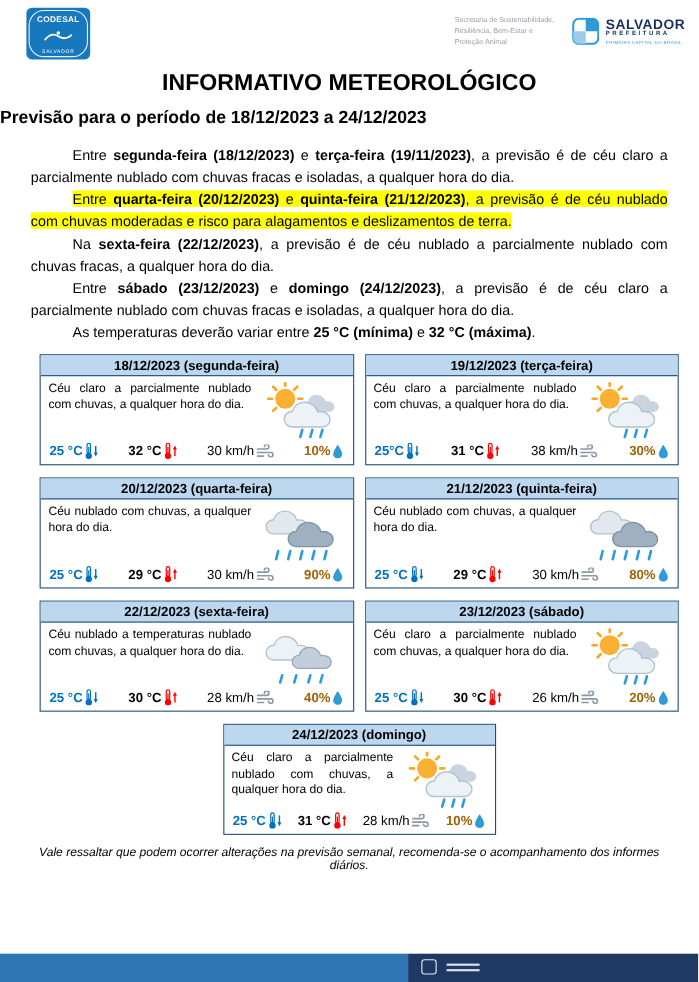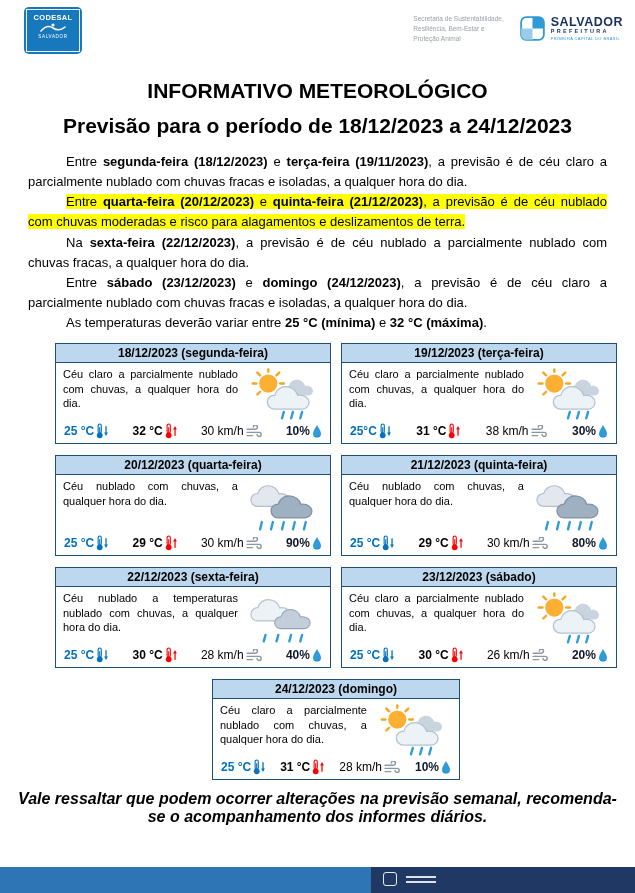--- a/index.html
+++ b/index.html
@@ -3,59 +3,59 @@
 <meta charset="utf-8">
 <style>
   * { box-sizing: border-box; }
   html, body { margin: 0; padding: 0; background: #fff; }
   body { width: 635px; height: 893px; font-family: "Liberation Sans", sans-serif; color: #000; }
   .page { position: relative; width: 635px; height: 893px; overflow: hidden; background: #fff; }
 
   
   .hdr { display: flex; justify-content: space-between; align-items: flex-start; padding: 7px 12px 0 24px; }
   .codesal-logo { width: 58px; height: 47px; background: #1878BE; border-radius: 5px; padding: 2px; flex: 0 0 auto; }
-  .cl-inner { height: 100%; border: 1px solid rgba(255,255,255,.9); border-radius: 0; display: flex; flex-direction: column; align-items: center; padding: 3px 2px 2px; }
+  .cl-inner { height: 100%; border: 1px solid rgba(255,255,255,.9); border-radius: 14px; display: flex; flex-direction: column; align-items: center; justify-content: space-between; padding: 3px 2px 2px; }
   .cl-name { color: #fff; font-size: 7.5px; font-weight: 700; letter-spacing: .3px; }
   .cl-city { color: #fff; font-size: 4.5px; letter-spacing: .7px; }
   .hdr-right { display: flex; align-items: center; gap: 16px; padding-top: 7px; }
   .secretariat { font-size: 6.5px; line-height: 1.5; color: #9aa0a6; }
   .salvador-logo { display: flex; align-items: center; gap: 6px; }
   .sv-text { display: flex; flex-direction: column; line-height: 1.08; }
   .sv-name { font-size: 12.5px; font-weight: 700; color: #16315d; letter-spacing: .5px; }
   .sv-sub { font-size: 5.5px; letter-spacing: 2.3px; color: #16315d; font-weight: 700; }
   .sv-tag { font-size: 4px; letter-spacing: .4px; color: #2e9bd6; margin-top: 2px; }
 
   
-  .title { text-align: center; font-size: 21px; font-weight: 700; margin-top: 25px; }
-  .subtitle { text-align: center; font-size: 21px; font-weight: 700; margin-top: 11px; }
+  .title { text-align: center; font-size: 21px; font-weight: 700; margin-top: 10px; }
+  .subtitle { text-align: left; font-size: 16px; font-weight: 700; margin-top: 11px; }
 
   
   .paras { margin: 14px 28px 0 28px; }
   .para { margin: 0; font-size: 13px; line-height: 1.55; text-align: justify; text-indent: 38px; }
   .para .b { font-weight: 700; }
   .para.hl span { background: #FFFF00; }
 
   
-  .cards { margin: 10px 18px 0 55px; display: grid; grid-template-columns: 1fr 1fr; column-gap: 10px; row-gap: 11px; }
+  .cards { margin: 10px 18px 0 36px; display: grid; grid-template-columns: 1fr 1fr; column-gap: 10px; row-gap: 11px; }
   .card { border: 1.4px solid #1F4E79; height: 101px; display: flex; flex-direction: column; background: #fff; }
   .card.last { grid-column: 1 / -1; width: 248px; justify-self: center; }
   .card-head { background: #BDD7EE; border-bottom: 1.4px solid #1F4E79; font-weight: 700; font-size: 12px; text-align: center; padding: 2px 0 2px; }
   .card-body { flex: 1; display: flex; padding: 4px 7px 0 7px; gap: 3px; overflow: hidden; }
   .card-desc { flex: 1; font-size: 11px; line-height: 1.32; text-align: justify; }
   .card-icon { width: 82px; display: flex; align-items: flex-start; justify-content: center; padding-top: 1px; }
   .card-stats { display: flex; align-items: center; justify-content: space-between; padding: 0 8px 4px 8px; font-size: 12px; }
   .sg { display: flex; align-items: center; gap: 2px; }
   .sicon { display: inline-flex; align-items: center; }
   .stat.min { color: #0070C0; font-weight: 700; }
   .stat.max { color: #000000; font-weight: 700; }
   .stat.wind { color: #000; }
-  .stat.rain { color: #0f172a; font-weight: 700; }
+  .stat.rain { color: #a16207; font-weight: 700; }
 
   
-  .note { margin: 10px 18px 0; text-align: center; font-size: 16px; font-weight: 700; font-style: italic; }
+  .note { margin: 10px 18px 0; text-align: center; font-size: 11px; font-weight: 400; font-style: italic; }
   .strip { position: absolute; bottom: 0; left: 0; width: 100%; height: 26px; display: flex; }
   .strip-left { width: 58.5%; background: #2E75B6; }
   .strip-right { flex: 1; background: #1F3864; position: relative; }
   .strip-marks { position: absolute; left: 12px; top: 5px; display: flex; gap: 9px; align-items: center; }
   .mark-box { width: 14px; height: 14px; border: 1.5px solid #fff; border-radius: 3px; opacity: .9; }
   .mark-lines i { display: block; width: 30px; height: 2px; background: #fff; margin: 3px 0; opacity: .85; }
 </style>
 </head>
 <body>
 

